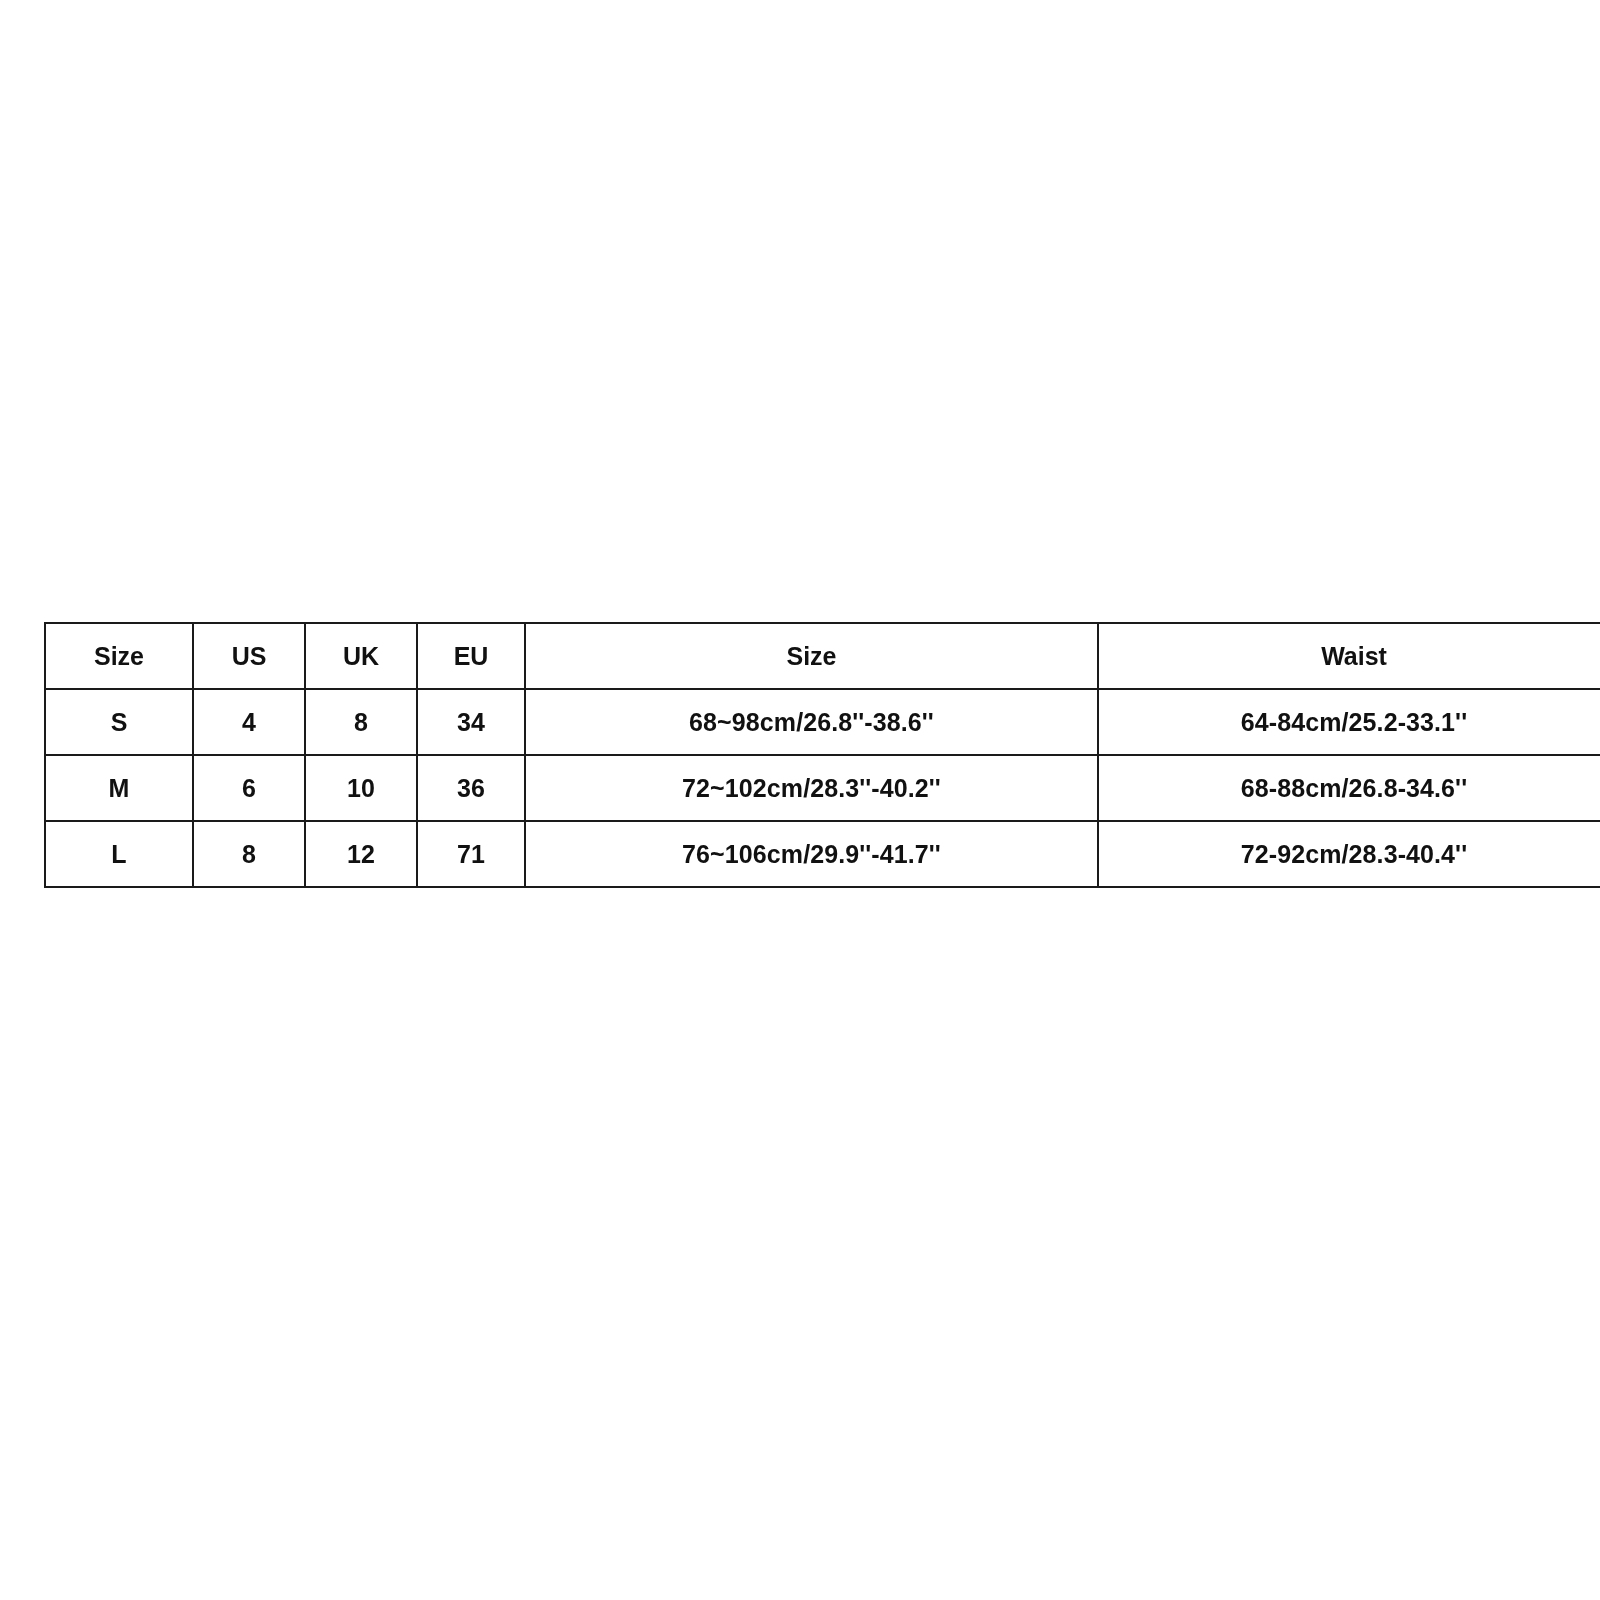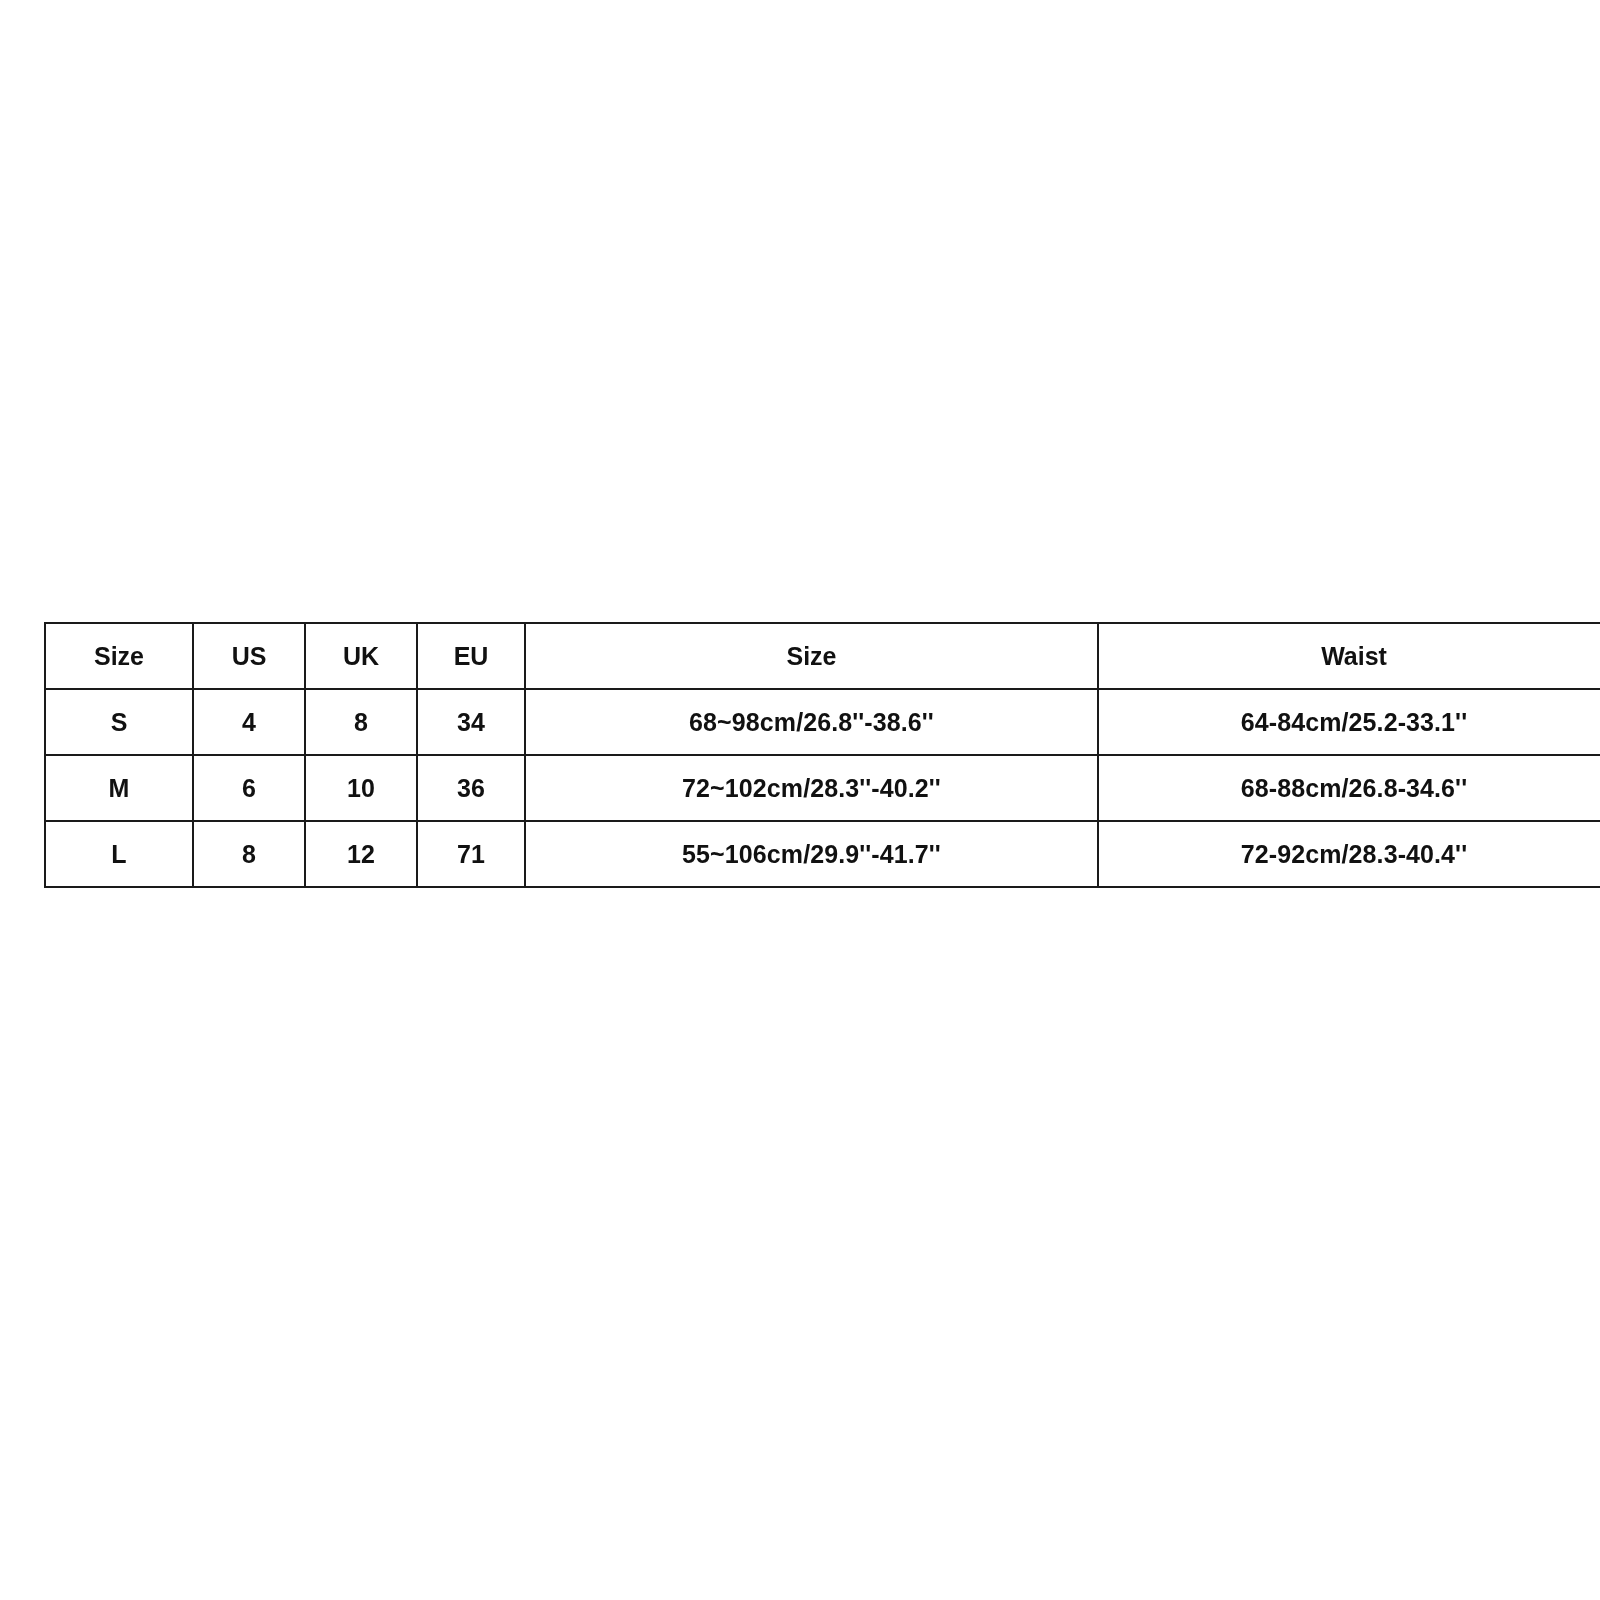--- a/index.html
+++ b/index.html
@@ -101,18 +101,18 @@
         <td class="num">10</td>
         <td class="num">36</td>
         <td class="meas">72~102cm/28.3''-40.2''</td>
         <td class="meas">68-88cm/26.8-34.6''</td>
       </tr>
       <tr>
         <td class="sz-letter">L</td>
         <td class="num">8</td>
         <td class="num">12</td>
         <td class="num">71</td>
-        <td class="meas">55~106cm/29.9''-41.7''</td>
+        <td class="meas">76~106cm/29.9''-41.7''</td>
         <td class="meas">72-92cm/28.3-40.4''</td>
       </tr>
     </tbody>
   </table>
 </div>
 
 </body></html>

